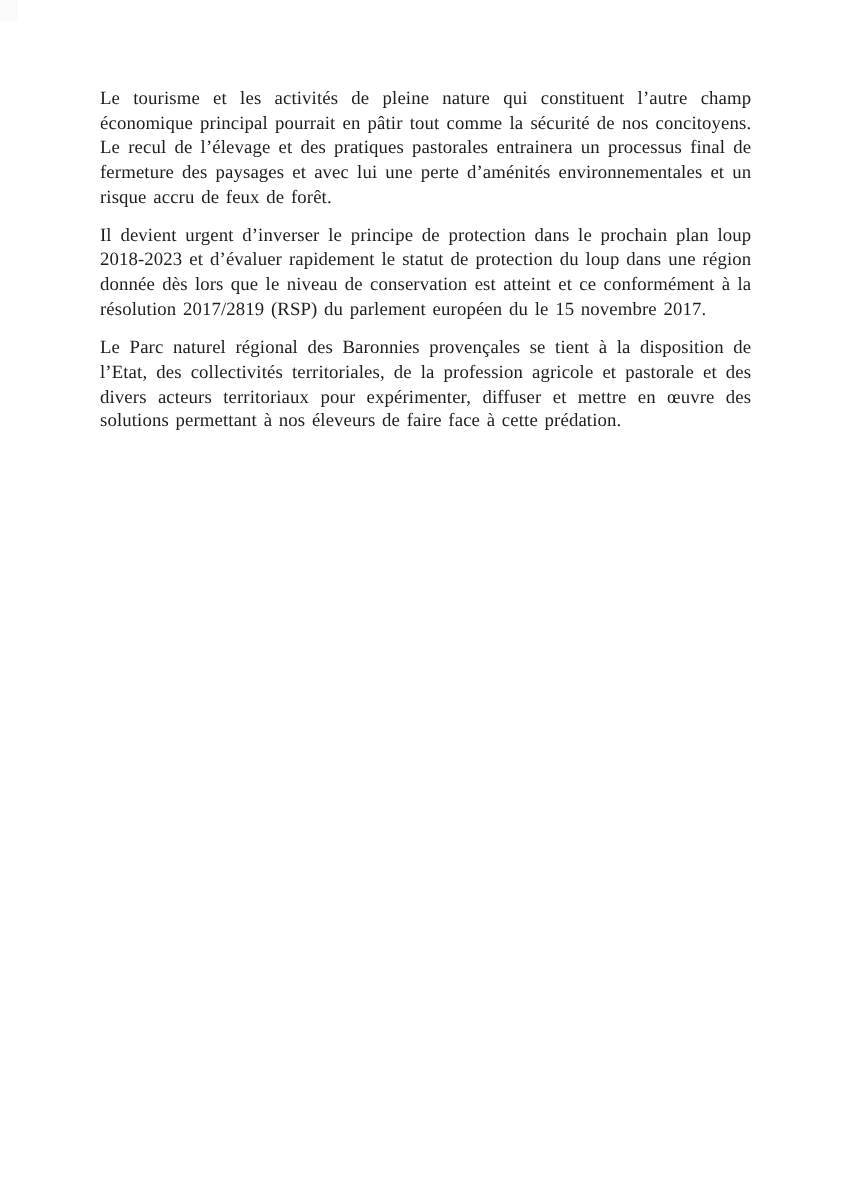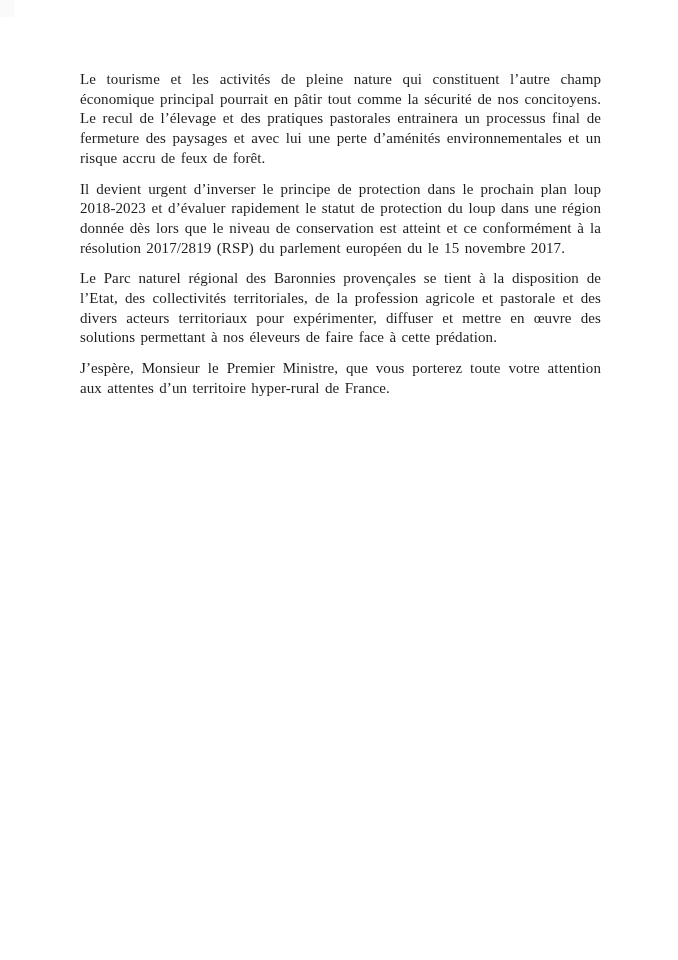--- a/index.html
+++ b/index.html
@@ -43,15 +43,14 @@
 </style>
 </head>
 <body>
 
 <div class="page">
   <div class="scan-corner-artifact"></div>
   <div class="letter-body">
     <p>Le tourisme et les activités de pleine nature qui constituent l’autre champ économique principal pourrait en pâtir tout comme la sécurité de nos concitoyens. Le recul de l’élevage et des pratiques pastorales entrainera un processus final de fermeture des paysages et avec lui une perte d’aménités environnementales et un risque accru de feux de forêt.</p>
     <p>Il devient urgent d’inverser le principe de protection dans le prochain plan loup 2018-2023 et d’évaluer rapidement le statut de protection du loup dans une région donnée dès lors que le niveau de conservation est atteint et ce conformément à la résolution 2017/2819 (RSP) du parlement européen du le 15 novembre 2017.</p>
     <p>Le Parc naturel régional des Baronnies provençales se tient à la disposition de l’Etat, des collectivités territoriales, de la profession agricole et pastorale et des divers acteurs territoriaux pour expérimenter, diffuser et mettre en œuvre des solutions permettant à nos éleveurs de faire face à cette prédation.</p>
-    <p>J’espère, Monsieur le Premier Ministre, que vous porterez toute votre attention aux attentes d’un territoire hyper-rural de France.</p>
   </div>
 </div>
 
 </body></html>

